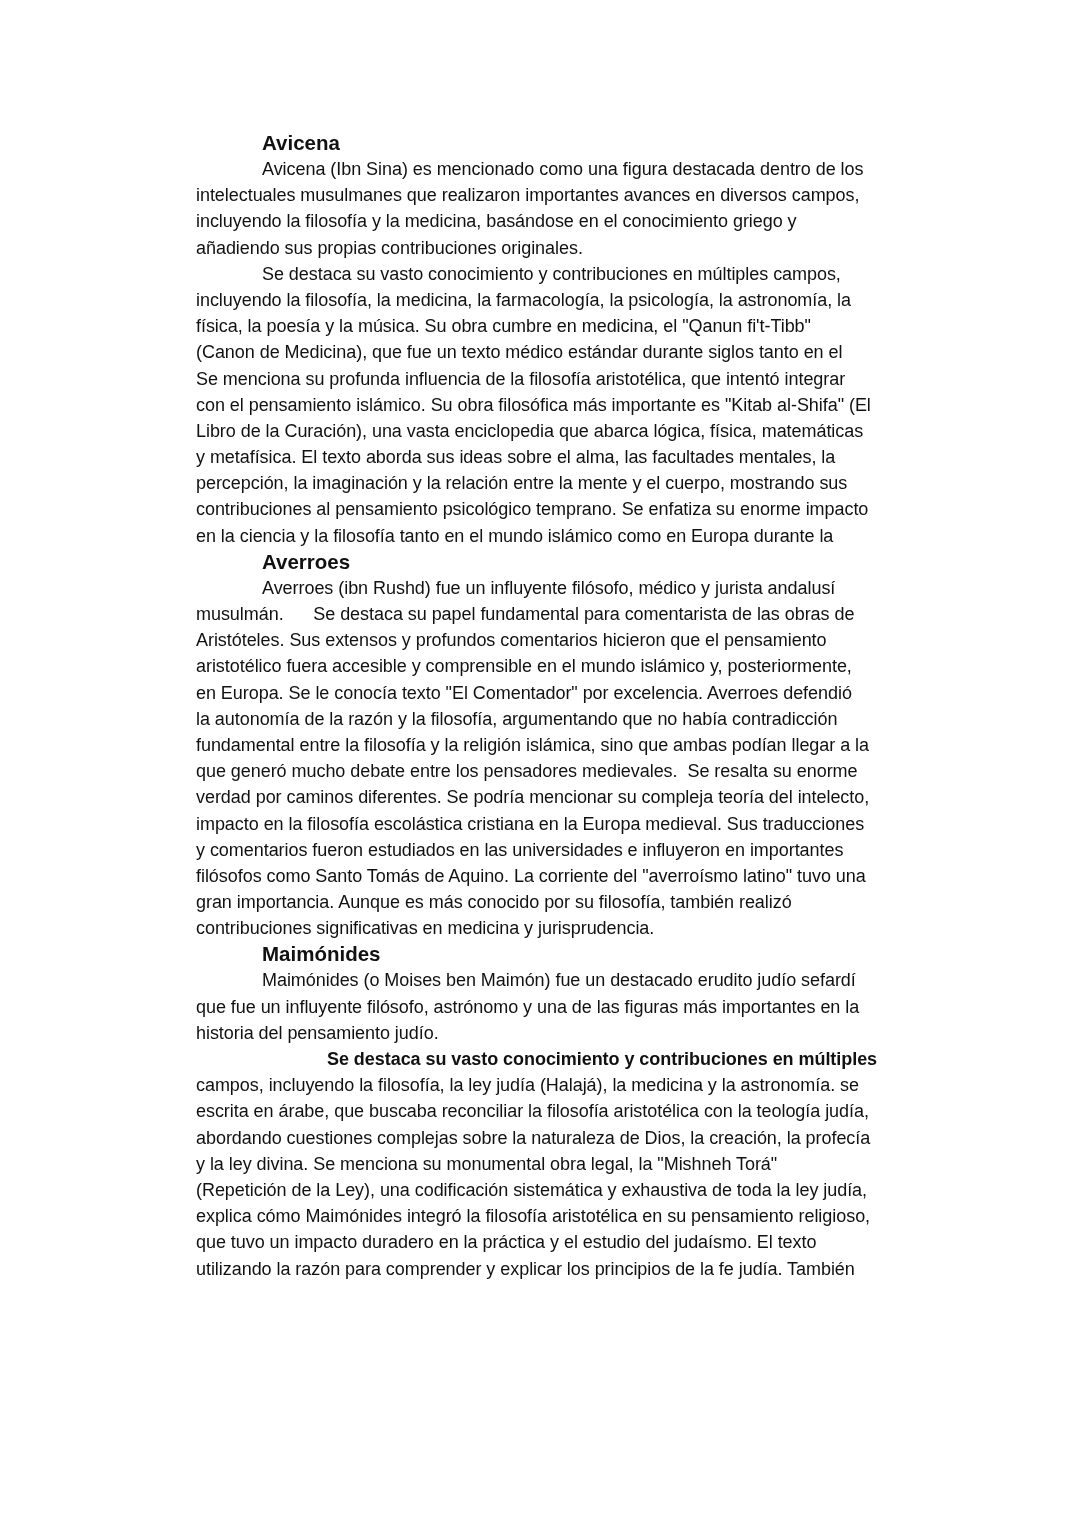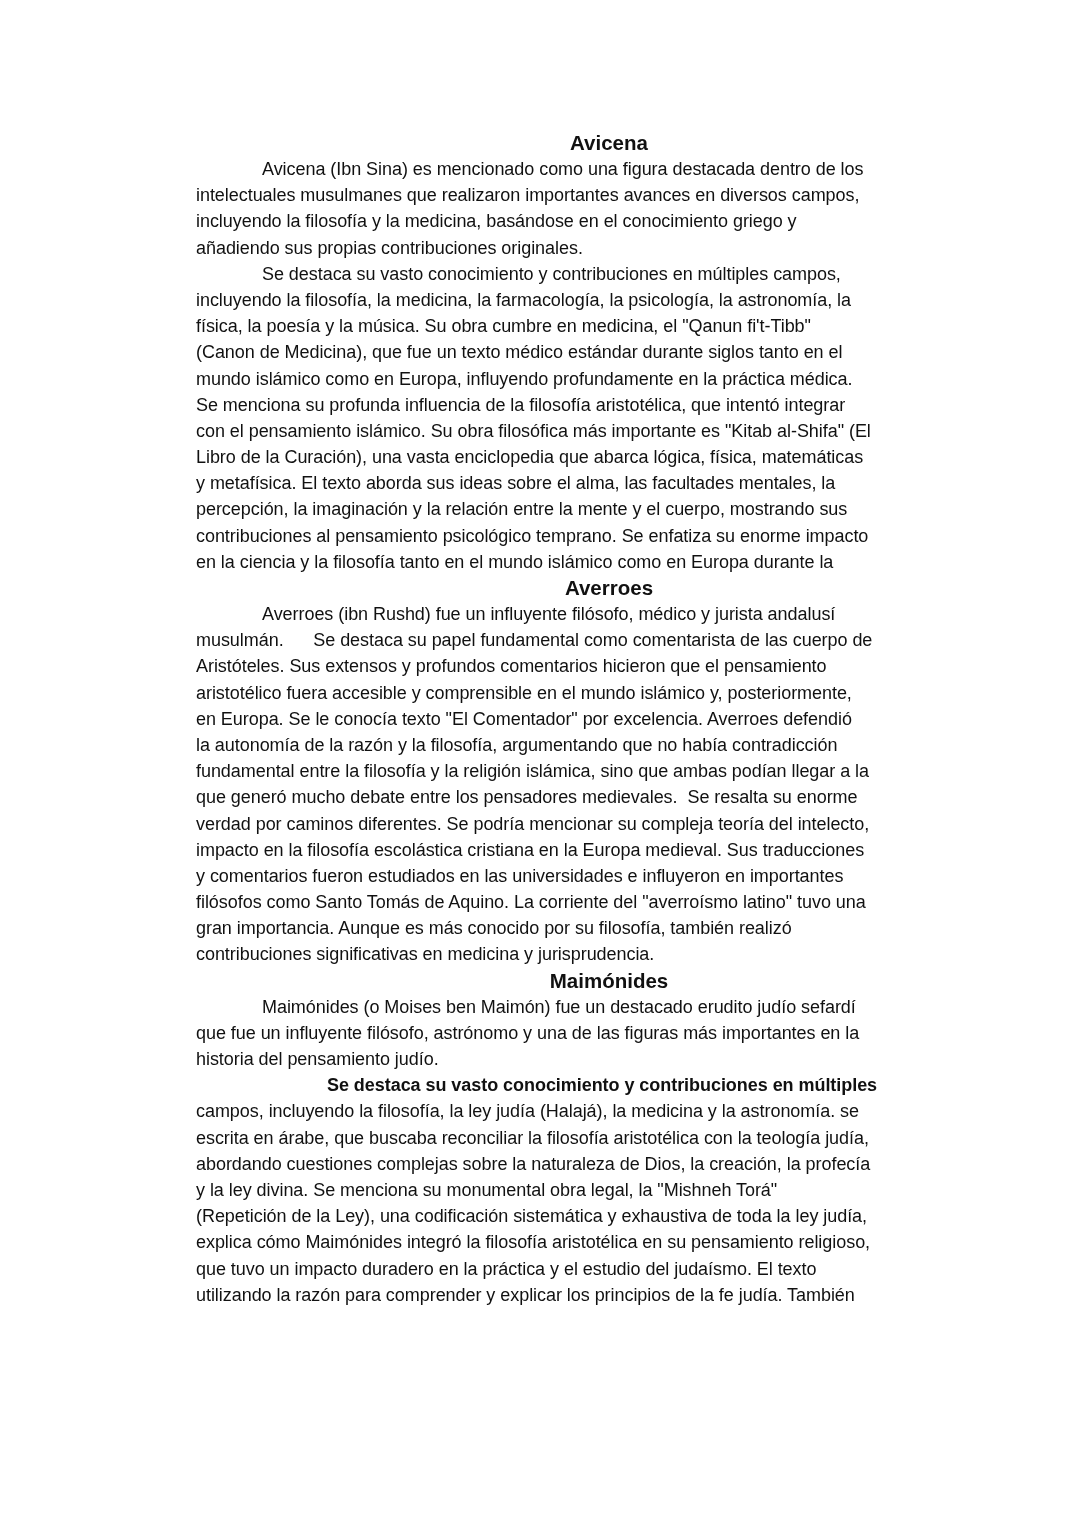--- a/index.html
+++ b/index.html
@@ -30,21 +30,20 @@
       width: 760px;
     }
     .section-heading {
       font-weight: bold;
       font-size: 20.5px;
       line-height: 26px;
       height: 26px;
       padding-left: 66px;
       white-space: nowrap;
       color: #111111;
-      text-align: center;
     }
     .line {
       font-size: 18px;
       line-height: 26.2px;
       height: 26.2px;
       white-space: pre;
       letter-spacing: -0.05px;
     }
     .indent1 { padding-left: 66px; }
     .indent2 { padding-left: 131px; font-weight: bold; }
@@ -58,34 +57,33 @@
     <div>
       <div class="section-heading">Avicena</div>
       <div class="line indent1">Avicena (Ibn Sina) es mencionado como una figura destacada dentro de los</div>
       <div class="line">intelectuales musulmanes que realizaron importantes avances en diversos campos,</div>
       <div class="line">incluyendo la filosofía y la medicina, basándose en el conocimiento griego y</div>
       <div class="line">añadiendo sus propias contribuciones originales.</div>
       <div class="line indent1">Se destaca su vasto conocimiento y contribuciones en múltiples campos,</div>
       <div class="line">incluyendo la filosofía, la medicina, la farmacología, la psicología, la astronomía, la</div>
       <div class="line">física, la poesía y la música. Su obra cumbre en medicina, el "Qanun fi't-Tibb"</div>
       <div class="line">(Canon de Medicina), que fue un texto médico estándar durante siglos tanto en el</div>
-      <div class="line">mundo islámico como en Europa, influyendo profundamente en la práctica médica.</div>
       <div class="line">Se menciona su profunda influencia de la filosofía aristotélica, que intentó integrar</div>
       <div class="line">con el pensamiento islámico. Su obra filosófica más importante es "Kitab al-Shifa" (El</div>
       <div class="line">Libro de la Curación), una vasta enciclopedia que abarca lógica, física, matemáticas</div>
       <div class="line">y metafísica. El texto aborda sus ideas sobre el alma, las facultades mentales, la</div>
       <div class="line">percepción, la imaginación y la relación entre la mente y el cuerpo, mostrando sus</div>
       <div class="line">contribuciones al pensamiento psicológico temprano. Se enfatiza su enorme impacto</div>
       <div class="line">en la ciencia y la filosofía tanto en el mundo islámico como en Europa durante la</div>
     </div>
 
     <div>
       <div class="section-heading">Averroes</div>
       <div class="line indent1">Averroes (ibn Rushd) fue un influyente filósofo, médico y jurista andalusí</div>
-      <div class="line">musulmán.      Se destaca su papel fundamental como comentarista de las cuerpo de</div>
+      <div class="line">musulmán.      Se destaca su papel fundamental para comentarista de las obras de</div>
       <div class="line">Aristóteles. Sus extensos y profundos comentarios hicieron que el pensamiento</div>
       <div class="line">aristotélico fuera accesible y comprensible en el mundo islámico y, posteriormente,</div>
       <div class="line">en Europa. Se le conocía texto "El Comentador" por excelencia. Averroes defendió</div>
       <div class="line">la autonomía de la razón y la filosofía, argumentando que no había contradicción</div>
       <div class="line">fundamental entre la filosofía y la religión islámica, sino que ambas podían llegar a la</div>
       <div class="line">que generó mucho debate entre los pensadores medievales.  Se resalta su enorme</div>
       <div class="line">verdad por caminos diferentes. Se podría mencionar su compleja teoría del intelecto,</div>
       <div class="line">impacto en la filosofía escolástica cristiana en la Europa medieval. Sus traducciones</div>
       <div class="line">y comentarios fueron estudiados en las universidades e influyeron en importantes</div>
       <div class="line">filósofos como Santo Tomás de Aquino. La corriente del "averroísmo latino" tuvo una</div>

